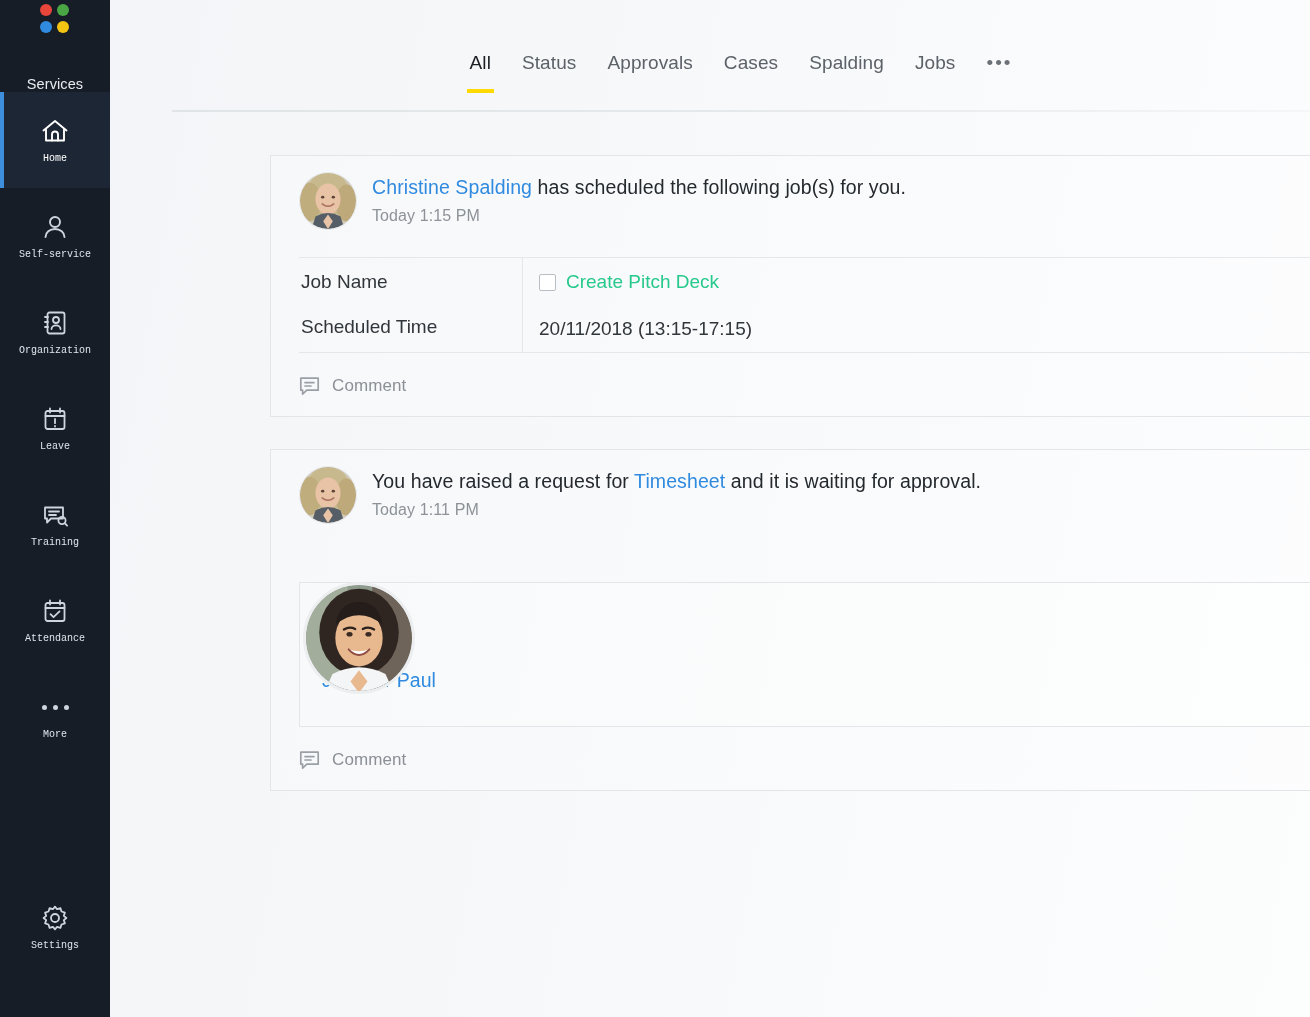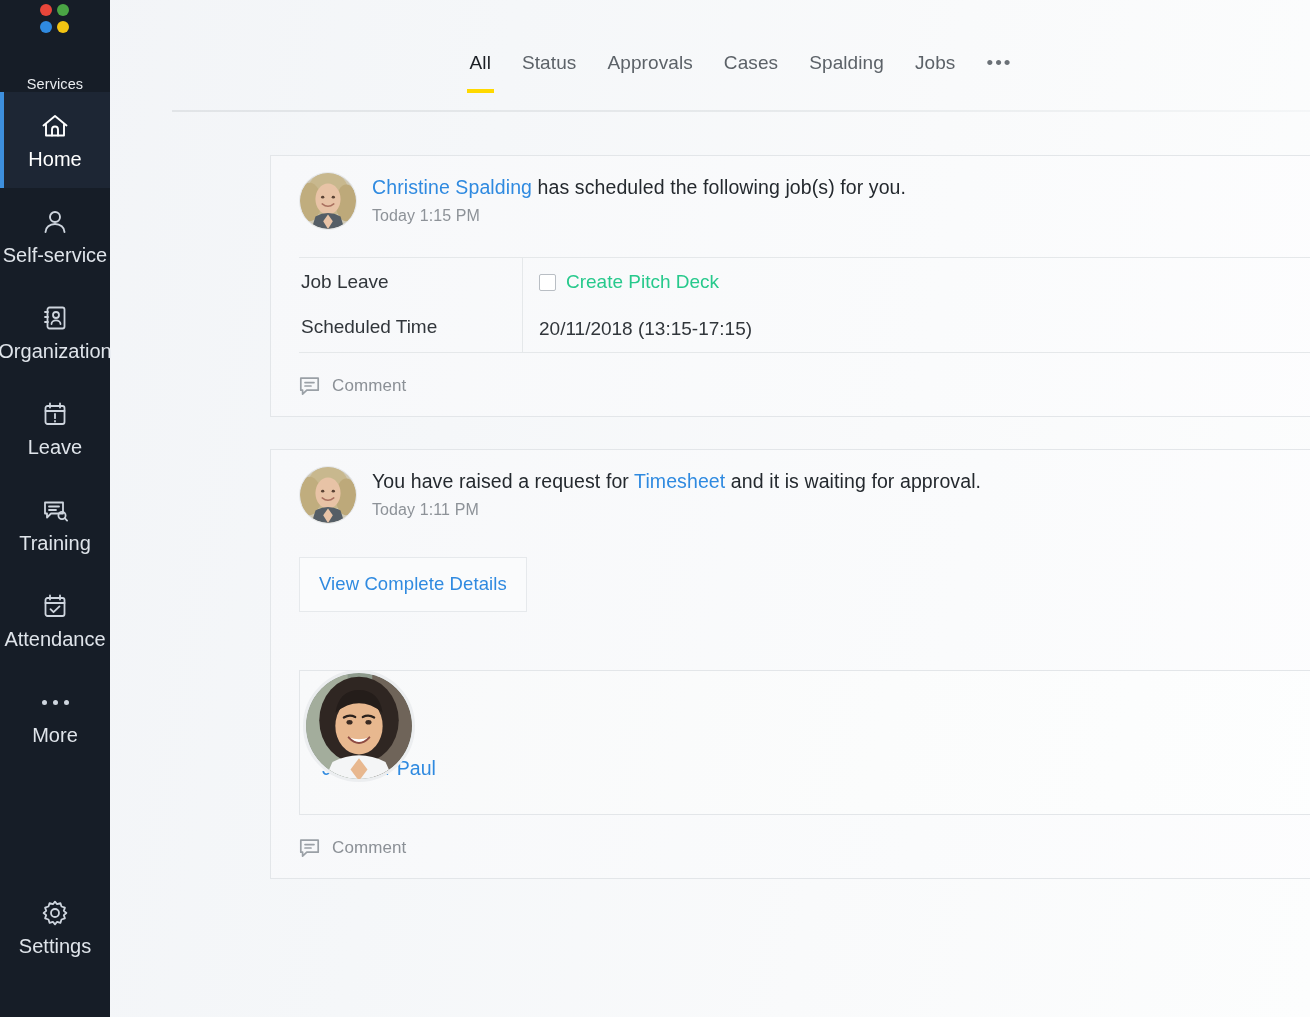--- a/index.html
+++ b/index.html
@@ -82,24 +82,25 @@
     background: #3d8fdd;
   }
   .nav-item .nv-icon {
     height: 30px;
     display: flex;
     align-items: center;
     justify-content: center;
     margin-bottom: 8px;
   }
   .nav-item .nv-label {
-    font-size: 20px;
+    font-size: 10px;
     color: #dfe4ea;
     line-height: 1;
     white-space: nowrap;
+    font-family: Liberation Mono, monospace;
   }
   .nav-item.active .nv-label { color: #ffffff; }
   .nav-dots {
     display: flex;
     gap: 6px;
     align-items: center;
     height: 30px;
     margin-bottom: 8px;
   }
   .nav-dots span {
@@ -465,21 +466,21 @@
           <div class="head-text">
             <div class="head-line">
               <span class="lnk">Christine Spalding</span><span> has scheduled the following job(s) for you.</span>
             </div>
             <div class="timestamp">Today 1:15 PM</div>
           </div>
         </div>
 
         <div class="detail-table">
           <div class="detail-row">
-            <div class="detail-label">Job Leave</div>
+            <div class="detail-label">Job Name</div>
             <div class="detail-value">
               <span class="chk"></span>
               <span class="green">Create Pitch Deck</span>
             </div>
           </div>
           <div class="detail-row">
             <div class="detail-label">Scheduled Time</div>
             <div class="detail-value">20/11/2018 (13:15-17:15)</div>
           </div>
         </div>
@@ -519,21 +520,20 @@
             </svg>
           </div>
           <div class="head-text">
             <div class="head-line">
               <span>You have raised a request for </span><span class="lnk">Timesheet</span><span> and it is waiting for approval.</span>
             </div>
             <div class="timestamp">Today 1:11 PM</div>
           </div>
         </div>
 
-        <div class="btn-outline">View Complete Details</div>
 
         <div class="approver-wrap">
           <div class="approver-avatar">
             <svg viewBox="0 0 112 112" xmlns="http://www.w3.org/2000/svg">
               <defs>
                 <clipPath id="cl3">
                     <circle cx="56" cy="56" r="56"></circle>
                   </clipPath>
               </defs>
               <g clip-path="url(#cl3)">

